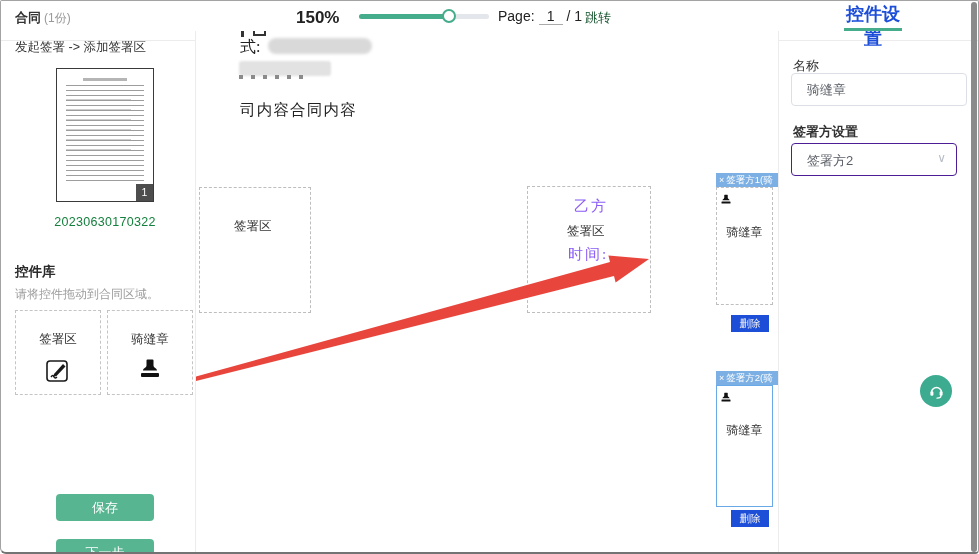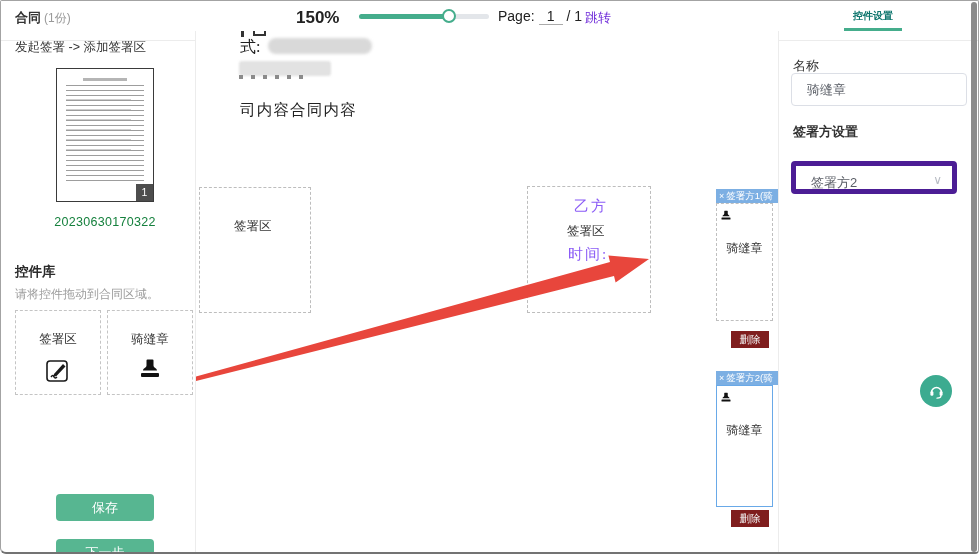--- a/index.html
+++ b/index.html
@@ -20,23 +20,23 @@
   .slider { position: absolute; left: 358px; top: 13px; width: 130px; height: 5px;
             background: #e3e6ea; border-radius: 3px; }
   .slider-fill { position: absolute; left: 0; top: 0; height: 5px; width: 69%;
                  background: #45ad8c; border-radius: 3px; }
   .slider-knob { position: absolute; left: 83px; top: -5px; width: 14px; height: 14px;
                  background: #fff; border: 2px solid #45ad8c; border-radius: 50%; }
   .tb-page { position: absolute; left: 497px; top: 7px; font-size: 14px; color: #222; }
   .page-input { display: inline-block; width: 24px; text-align: center; color: #222;
                 border-bottom: 1px solid #aaa; margin: 0 4px; }
   .page-total { color: #222; }
-  .tb-jump { position: absolute; left: 584px; top: 8px; font-size: 13px; color: #6d28d9; cursor: pointer; font-family: Liberation Serif, serif; }
-  .tb-tab { position: absolute; left: 845px; top: 8px; width: 54px; text-align: center;
-            font-size: 10px; color: #0f766e; font-weight: 600; }
+  .tb-jump { position: absolute; left: 584px; top: 8px; font-size: 13px; color: #14532d; cursor: pointer; font-family: Liberation Serif, serif; }
+  .tb-tab { position: absolute; left: 845px; top: 1px; width: 54px; text-align: center;
+            font-size: 18px; color: #1d4ed8; font-weight: 600; }
   .tb-tab-underline { position: absolute; left: 843px; top: 27px; width: 58px; height: 3px; background: #45ad8c; }
   
   .v-divider-left { position: absolute; left: 194px; top: 30px; width: 1px; height: 524px; background: #ececec; }
   .v-divider-right { position: absolute; left: 777px; top: 30px; width: 1px; height: 524px; background: #ececec; }
   .scrollbar { position: absolute; right: 1px; top: 1px; width: 6px; height: 550px;
                background: #8b8b8b; border-radius: 3px; }
   
   .breadcrumb { position: absolute; left: 14px; top: 38px; font-size: 12.5px; font-weight: normal; color: #333; }
   .thumb { position: absolute; left: 55px; top: 67px; width: 98px; height: 134px;
            background: #fff; border: 1px solid #3a3a3a; cursor: pointer; }
@@ -85,43 +85,43 @@
   .sign-box-left .lbl { position: absolute; left: 34px; top: 30px; font-size: 12.5px; color: #333; }
   .sign-box-right { position: absolute; left: 331px; top: 155px; width: 124px; height: 127px;
                     border: 1px dashed #bdbdbd; cursor: move; }
   .faint { position: absolute; color: #8b5cf6; font-size: 15px; letter-spacing: 2px; }
   .faint-1 { left: 46px; top: 10px; }
   .faint-2 { left: 40px; top: 58px; }
   .sign-box-right .lbl { position: absolute; left: 39px; top: 36px; font-size: 12.5px; color: #333; background: rgba(255,255,255,.6); }
   .arrow-svg { position: absolute; left: 0; top: 0; width: 582px; height: 524px; pointer-events: none; }
   
   .stamp { position: absolute; left: 520px; width: 62px; }
-  .stamp-1 { top: 158px; }
+  .stamp-1 { top: 142px; }
   .stamp-2 { top: 340px; }
   .stamp-head { height: 14px; background: #7cafe3; color: #fff; font-size: 9.5px;
                 line-height: 14px; white-space: nowrap; overflow: hidden; padding-left: 3px; cursor: move; }
   .stamp-close { display: inline-block; margin-right: 2px; font-size: 9px; cursor: pointer; }
   .stamp-body { position: relative; width: 57px; height: 118px; background: #fff; cursor: move; }
   .body-dashed { border: 1px dashed #bfbfbf; }
   .body-solid { border: 1px solid #69a9e8; height: 122px; }
   .stamp-body .mini-icon { position: absolute; left: 3px; top: 3px; }
   .stamp-body .lbl { position: absolute; left: 0; top: 36px; width: 100%; text-align: center;
                      font-size: 12px; color: #333; }
-  .stamp-del { margin: 10px 0 0 15px; width: 38px; height: 17px; background: #7f1d1d;
+  .stamp-del { margin: 10px 0 0 15px; width: 38px; height: 17px; background: #1d4ed8;
                color: #f2f2f2; font-size: 10.5px; text-align: center; line-height: 17px; cursor: pointer; }
   .stamp-2 .stamp-del { margin-top: 3px; }
   
   .rp-label { position: absolute; font-size: 13px; color: #333; }
   .rp-name-label { left: 792px; top: 56px; }
   .rp-input { position: absolute; left: 790px; top: 72px; width: 176px; height: 33px;
               border: 1px solid #dcdfe6; border-radius: 4px; font-size: 13px; color: #5a5e66;
               padding-left: 15px; font-family: "Liberation Sans", sans-serif; background:#fff; }
   .rp-signer-label { left: 792px; top: 122px; font-weight: 600; }
   .rp-select { position: absolute; left: 790px; top: 142px; width: 166px; height: 33px;
-               border: 5px solid #4c1d95; border-radius: 4px; background: #fff; cursor: pointer; margin-top: 18px; }
+               border: 1px solid #4c1d95; border-radius: 4px; background: #fff; cursor: pointer; }
   .rp-select .val { position: absolute; left: 15px; top: 8px; font-size: 13px; color: #5a5e66; }
   .rp-select .chev { position: absolute; right: 10px; top: 7px; color: #b8bcc4; font-size: 12px; }
   .fab { position: absolute; left: 919px; top: 374px; width: 32px; height: 32px; border-radius: 50%;
          background: #3cab90; cursor: pointer; display: flex; align-items: center; justify-content: center; }
 </style>
 </head>
 <body>
 
 <div id="app">
 

